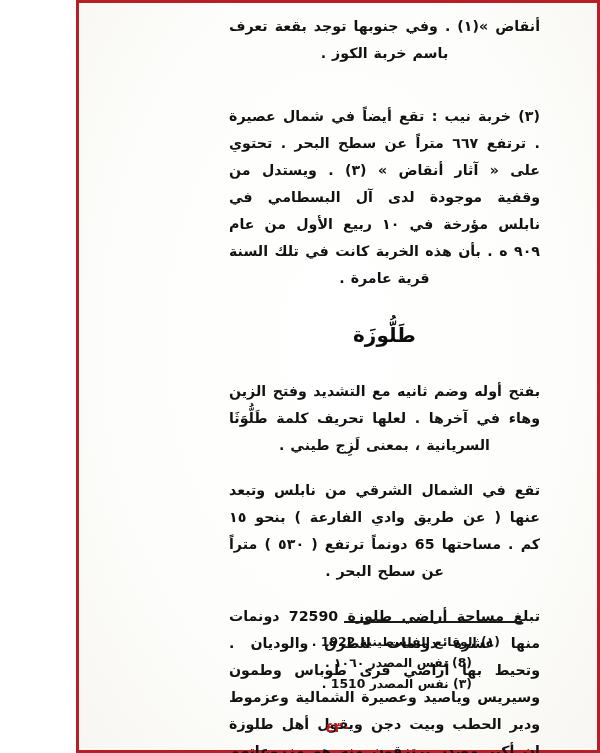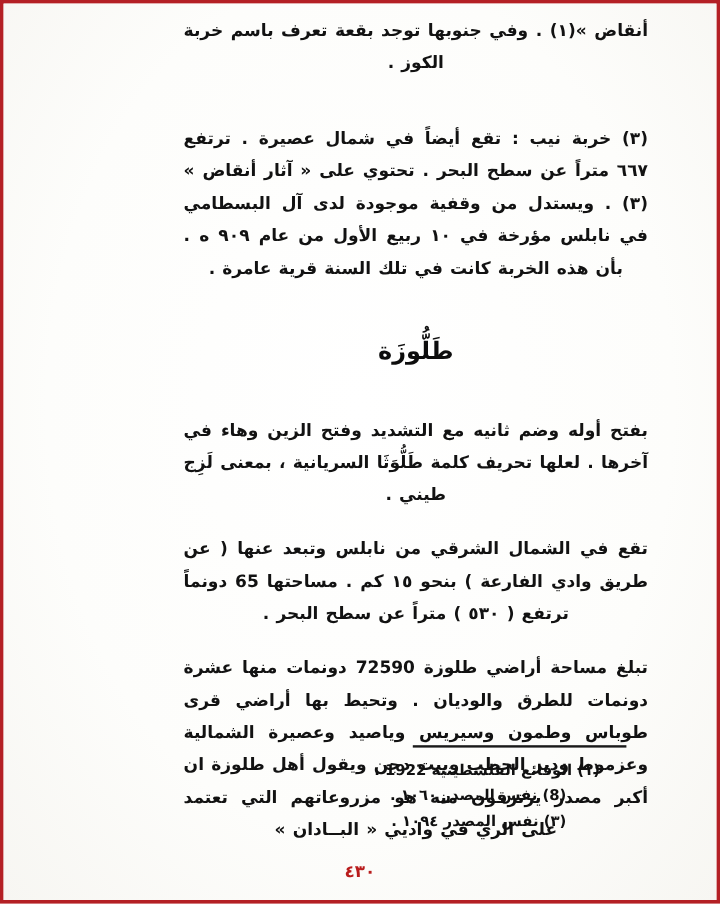--- a/index.html
+++ b/index.html
@@ -12,21 +12,21 @@
     width: 600px;
     height: 753px;
     overflow: hidden;
     font-family: "DejaVu Sans", sans-serif;
   }
 
   
   #page-frame {
     position: relative;
     box-sizing: border-box;
-    width: 600px;
+    width: 524px;
     height: 753px;
     border: 3px solid #b42025;
     background: #fefefd;
   }
 
   
   #paper {
     position: absolute;
     inset: 0;
     background:
@@ -65,21 +65,21 @@
   .gap-lg { height: 26px; }
 
   
   .entry-heading {
     direction: rtl;
     text-align: center;
     font-size: 20px;
     font-weight: 700;
     color: #0d0d0d;
     line-height: 30px;
-    margin: 13px;
+    margin: 2px;
     letter-spacing: 0.5px;
   }
 
   
   #footnotes {
     position: absolute;
     right: 57px;
     left: 150px;
     top: 618px;
   }
@@ -151,19 +151,19 @@
       <div class="gap-md"></div>
 
       <p class="para">تبلغ مساحة أراضي طلوزة 72590 دونمات منها عشرة دونمات للطرق والوديان . وتحيط بها أراضي قرى طوباس وطمون وسيريس وياصيد وعصيرة الشمالية وعزموط ودير الحطب وبيت دجن ويقول أهل طلوزة ان أكبر مصدر يرتزقون منه هو مزروعاتهم التي تعتمد على الري في واديي « البــادان »</p>
 
     </div>
 
     <div id="footnotes">
       <hr class="footnote-rule">
       <p class="footnote fn-1">(١) الوقائع الفلسطينية 1922 .</p>
       <p class="footnote fn-2">(8) نفس المصدر ١٠٦٠ .</p>
-      <p class="footnote fn-3">(٣) نفس المصدر ١٠٩٤ .</p>
+      <p class="footnote fn-3">(٣) نفس المصدر 1510 .</p>
     </div>
 
     <div id="page-number">٤٣٠</div>
 
   </div>
 </div>
 
 </body></html>

